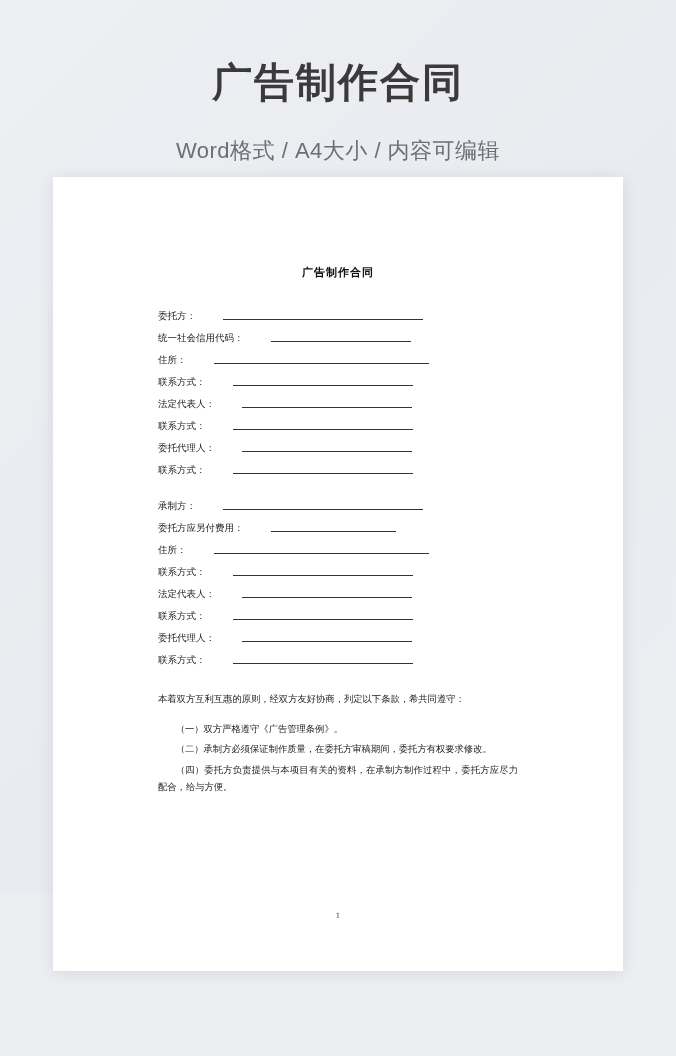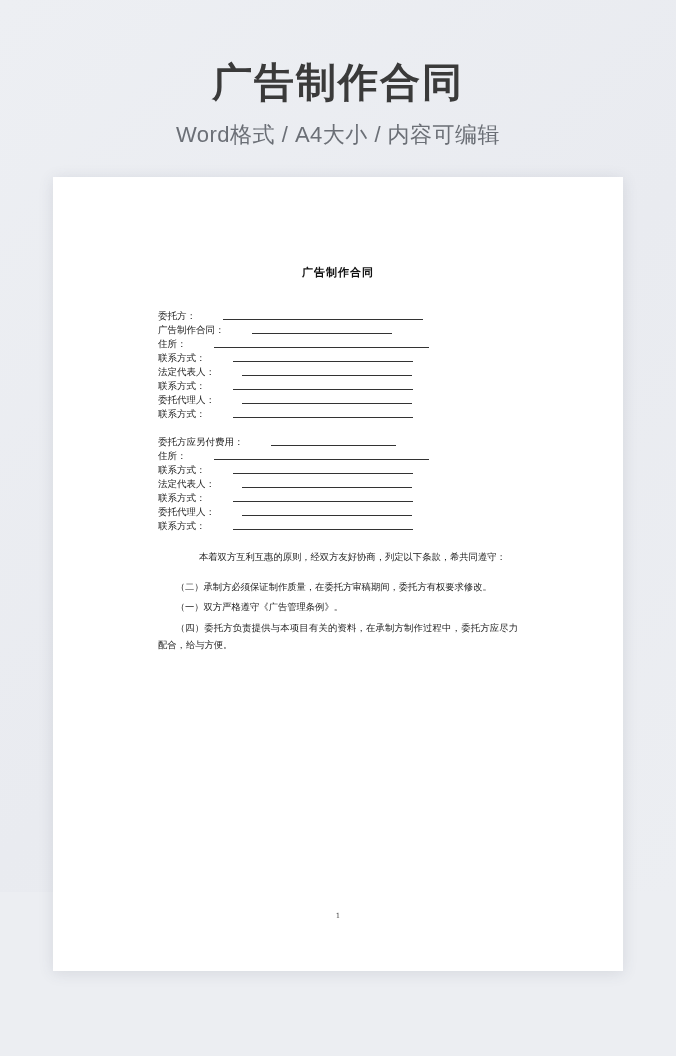--- a/index.html
+++ b/index.html
@@ -27,21 +27,21 @@
     font-size: 40px;
     font-weight: bold;
     color: #3a3a3a;
     letter-spacing: 2px;
     line-height: 1.2;
     margin: 0;
   }
   .header-sub {
     font-size: 22px;
     color: #6b6f76;
-    margin-top: 14px;
+    margin-top: 30px;
     letter-spacing: 0.5px;
   }
   .doc-shadow {
     position: absolute;
     left: 53px;
     top: 177px;
     width: 570px;
     height: 794px;
     background: #ffffff;
     box-shadow: 0 2px 14px rgba(60,70,90,0.13);
@@ -69,21 +69,21 @@
     font-weight: bold;
     letter-spacing: 1px;
     margin-bottom: 30px;
     color: #111;
   }
   .field-row {
     display: flex;
     align-items: flex-end;
     font-size: 9.5px;
     line-height: 1;
-    margin-bottom: 4px;
+    margin-bottom: 12px;
     white-space: nowrap;
     gap: 24px;
   }
   .field-label {
     color: #1b1b1b;
   }
   .field-line {
     flex: 1;
     border-bottom: 1px solid #333;
     height: 9px;
@@ -93,21 +93,20 @@
     height: 14px;
   }
   .para {
     font-size: 9.3px;
     line-height: 1.85;
     text-align: justify;
     margin-top: 0;
   }
   .para.lead {
     margin-bottom: 13px;
-    margin-left: 41px;
   }
   .para.indent {
     text-indent: 1.9em;
     margin-bottom: 3px;
   }
   .para.indent2 {
     text-indent: 1.9em;
     margin-bottom: 3px;
   }
   .page-num {
@@ -136,21 +135,21 @@
       <div class="doc-body">
 
         <div class="doc-title">广告制作合同</div>
 
         <div>
           <div class="field-row">
             <span class="field-label">委托方：</span>
             <span class="field-line" style="flex: 0 0 200px;"></span>
           </div>
           <div class="field-row">
-            <span class="field-label">广告制作合同：</span>
+            <span class="field-label">统一社会信用代码：</span>
             <span class="field-line" style="flex: 0 0 140px;"></span>
           </div>
           <div class="field-row">
             <span class="field-label">住所：</span>
             <span class="field-line" style="flex: 0 0 215px;"></span>
           </div>
           <div class="field-row">
             <span class="field-label">联系方式：</span>
             <span class="field-line" style="flex: 0 0 180px;"></span>
           </div>
@@ -169,20 +168,24 @@
           <div class="field-row">
             <span class="field-label">联系方式：</span>
             <span class="field-line" style="flex: 0 0 180px;"></span>
           </div>
         </div>
 
         <div class="gap-block"></div>
 
         <div>
           <div class="field-row">
+            <span class="field-label">承制方：</span>
+            <span class="field-line" style="flex: 0 0 200px;"></span>
+          </div>
+          <div class="field-row">
             <span class="field-label">委托方应另付费用：</span>
             <span class="field-line" style="flex: 0 0 125px;"></span>
           </div>
           <div class="field-row">
             <span class="field-label">住所：</span>
             <span class="field-line" style="flex: 0 0 215px;"></span>
           </div>
           <div class="field-row">
             <span class="field-label">联系方式：</span>
             <span class="field-line" style="flex: 0 0 180px;"></span>
@@ -202,22 +205,22 @@
           <div class="field-row">
             <span class="field-label">联系方式：</span>
             <span class="field-line" style="flex: 0 0 180px;"></span>
           </div>
         </div>
 
         <div class="gap-block"></div>
 
         <p class="para lead">本着双方互利互惠的原则，经双方友好协商，列定以下条款，希共同遵守：</p>
 
+        <p class="para indent">（一）双方严格遵守《广告管理条例》。</p>
         <p class="para indent">（二）承制方必须保证制作质量，在委托方审稿期间，委托方有权要求修改。</p>
-        <p class="para indent">（一）双方严格遵守《广告管理条例》。</p>
         <p class="para indent2">（四）委托方负责提供与本项目有关的资料，在承制方制作过程中，委托方应尽力配合，给与方便。</p>
 
       </div>
       <div class="page-num">1</div>
     </div>
   </div>
 
 </div>
 
 </body></html>

